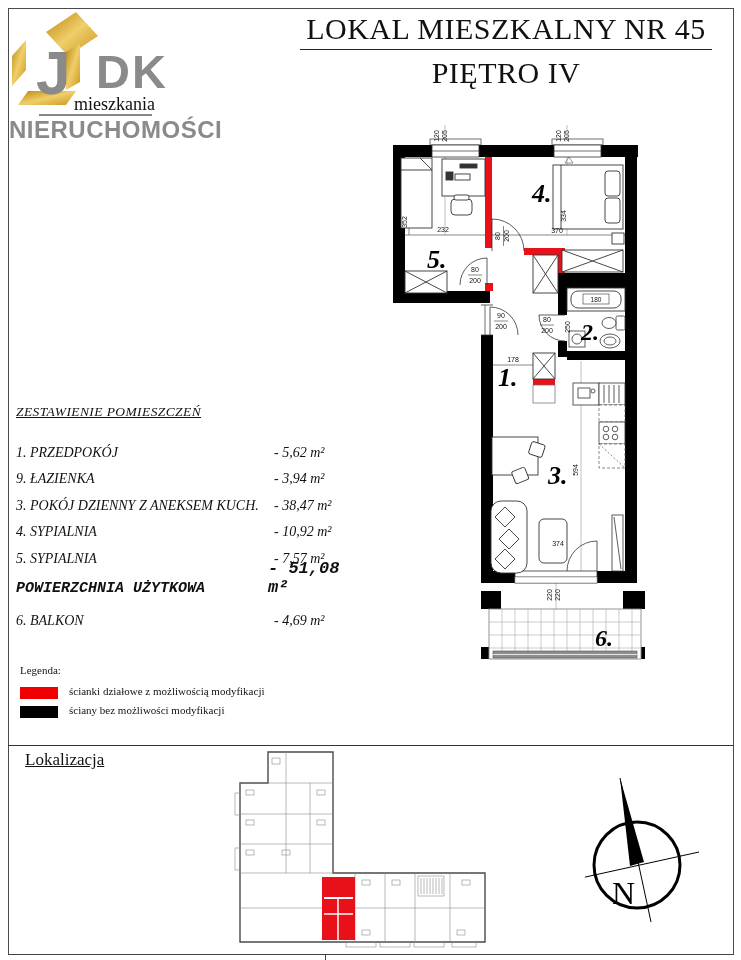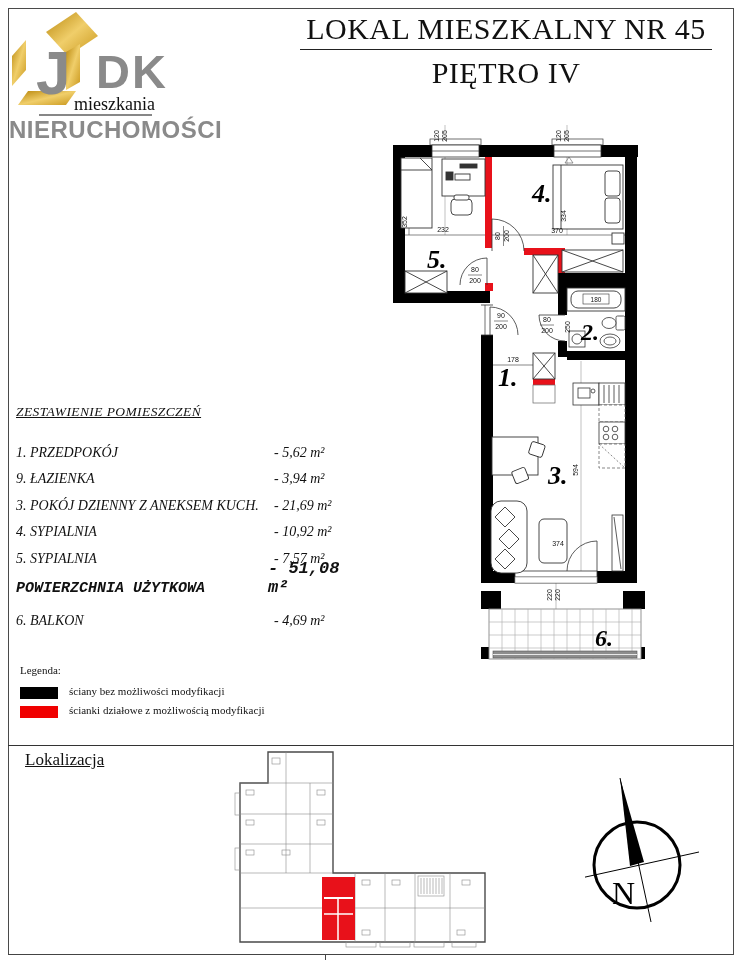--- a/index.html
+++ b/index.html
@@ -317,21 +317,21 @@
     <div class="rl-row">
       <span class="rl-name">1. PRZEDPOKÓJ</span>
       <span class="rl-area">-  5,62 m²</span>
     </div>
     <div class="rl-row">
       <span class="rl-name">9. ŁAZIENKA</span>
       <span class="rl-area">-  3,94 m²</span>
     </div>
     <div class="rl-row">
       <span class="rl-name">3. POKÓJ DZIENNY Z ANEKSEM KUCH.</span>
-      <span class="rl-area">-  21,69 m²</span>
+      <span class="rl-area">-  38,47 m²</span>
     </div>
     <div class="rl-row">
       <span class="rl-name">4. SYPIALNIA</span>
       <span class="rl-area">-  10,92 m²</span>
     </div>
     <div class="rl-row">
       <span class="rl-name">5. SYPIALNIA</span>
       <span class="rl-area">-  7,57 m²</span>
     </div>
     <div class="rl-row rl-total">
@@ -340,26 +340,26 @@
     </div>
     <div class="rl-row rl-extra">
       <span class="rl-name">6. BALKON</span>
       <span class="rl-area">-  4,69 m²</span>
     </div>
   </div>
 
   <div class="legend">
     <div class="lg-head">Legenda:</div>
     <div class="lg-item">
+      <span class="swatch swatch-red"></span>
+      <span class="lg-label">ścianki działowe z możliwością modyfikacji</span>
+    </div>
+    <div class="lg-item">
       <span class="swatch swatch-black"></span>
       <span class="lg-label">ściany bez możliwości modyfikacji</span>
-    </div>
-    <div class="lg-item">
-      <span class="swatch swatch-red"></span>
-      <span class="lg-label">ścianki działowe z możliwością modyfikacji</span>
     </div>
   </div>
 
   <div class="hr"></div>
   <div class="loc-head">Lokalizacja</div>
 
   <svg class="siteplan" viewBox="0 0 275 200">
     <path d="M46,4 H111 V125 H263 V194 H18 V35 H46 Z" fill="#fff" stroke="#4a4a4a" stroke-width="1.4"></path>
     <g stroke="#8a8a8a" stroke-width="0.6" fill="none">
       <line x1="18" y1="35" x2="111" y2="35"></line>

